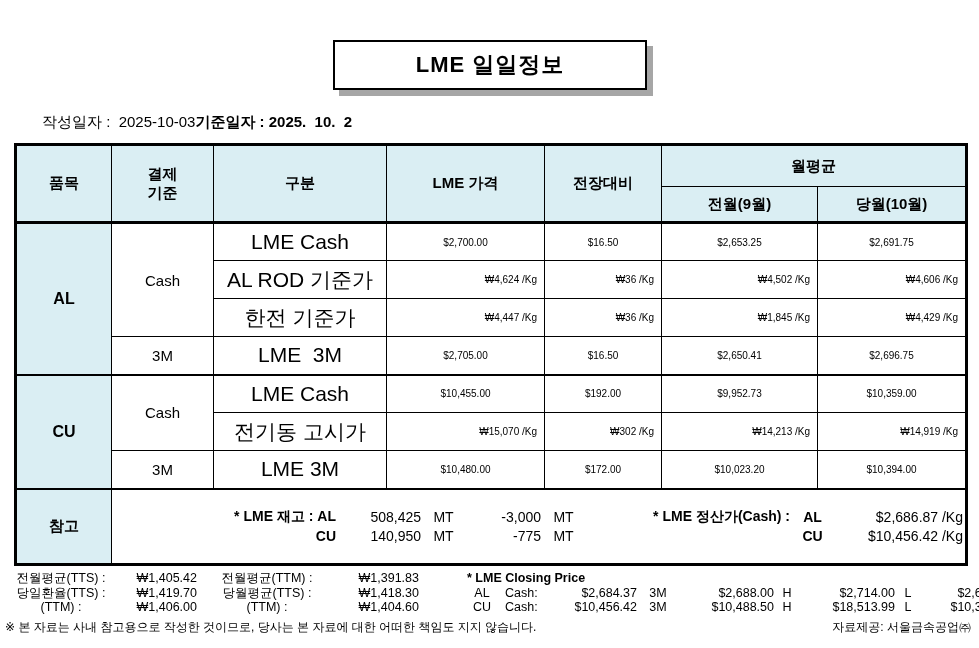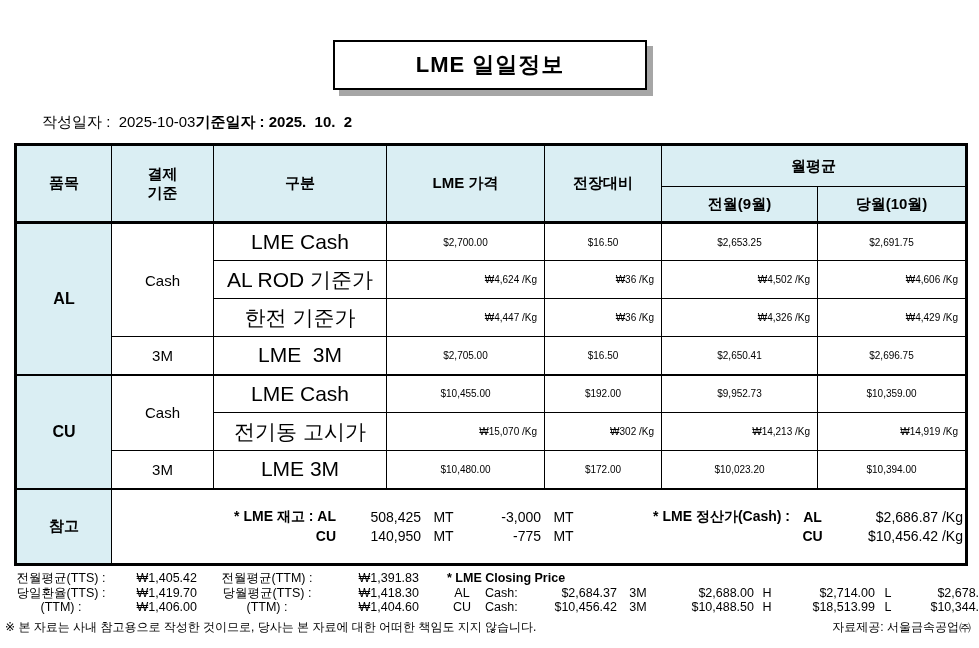--- a/index.html
+++ b/index.html
@@ -70,21 +70,21 @@
   .note-grid .ca { text-align:center; }
 
   
   .footer { position:absolute; left:5px; right:8px; top:571px; font-size:12.5px; }
   .fx-row {
     display:grid; grid-template-columns:112px 80px 140px 82px 1fr;
     align-items:center; height:14.5px; line-height:14.5px;
   }
   .fx-row .lab { text-align:center; white-space:pre; }
   .fx-row .valr { text-align:right; white-space:pre; }
-  .closing-wrap { padding-left:28px; }
+  .closing-wrap { padding-left:28px;margin-left:20px; }
   .closing-title { font-weight:bold; }
   .closing-grid {
     display:grid;
     grid-template-columns:30px 48px 88px 38px 95px 22px 95px 22px 92px;
     column-gap:2px;
   }
   .closing-grid .ml { text-align:center; }
   .closing-grid .vr { text-align:right; }
   .closing-grid .ll { text-align:left; padding-left:6px; }
   .bottom-line {
@@ -146,21 +146,21 @@
         <td class="cat-cell">AL ROD 기준가</td>
         <td class="val r">₩4,624 /Kg</td>
         <td class="val r">₩36 /Kg</td>
         <td class="val r">₩4,502 /Kg</td>
         <td class="val r">₩4,606 /Kg</td>
       </tr>
       <tr>
         <td class="cat-cell">한전 기준가</td>
         <td class="val r">₩4,447 /Kg</td>
         <td class="val r">₩36 /Kg</td>
-        <td class="val r">₩4,326 /Kg</td>
+        <td class="val r">₩1,845 /Kg</td>
         <td class="val r">₩4,429 /Kg</td>
       </tr>
       <tr>
         <td class="basis-cell">3M</td>
         <td class="cat-cell">LME  3M</td>
         <td class="val c">$2,705.00</td>
         <td class="val c">$16.50</td>
         <td class="val c">$2,650.41</td>
         <td class="val c">$2,696.75</td>
       </tr>

